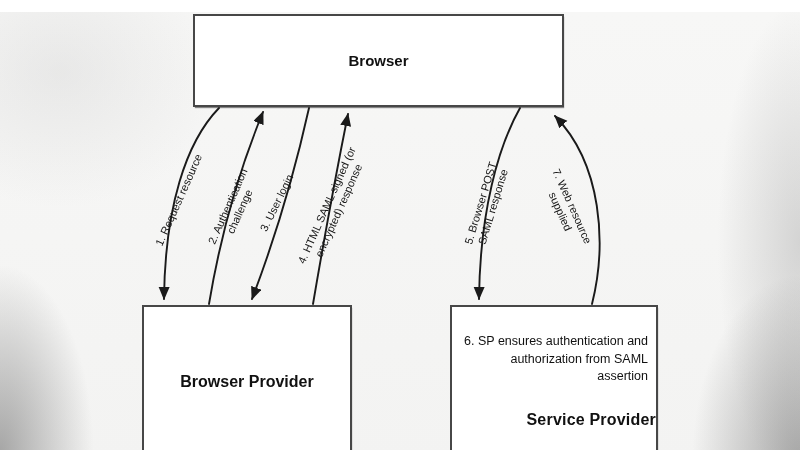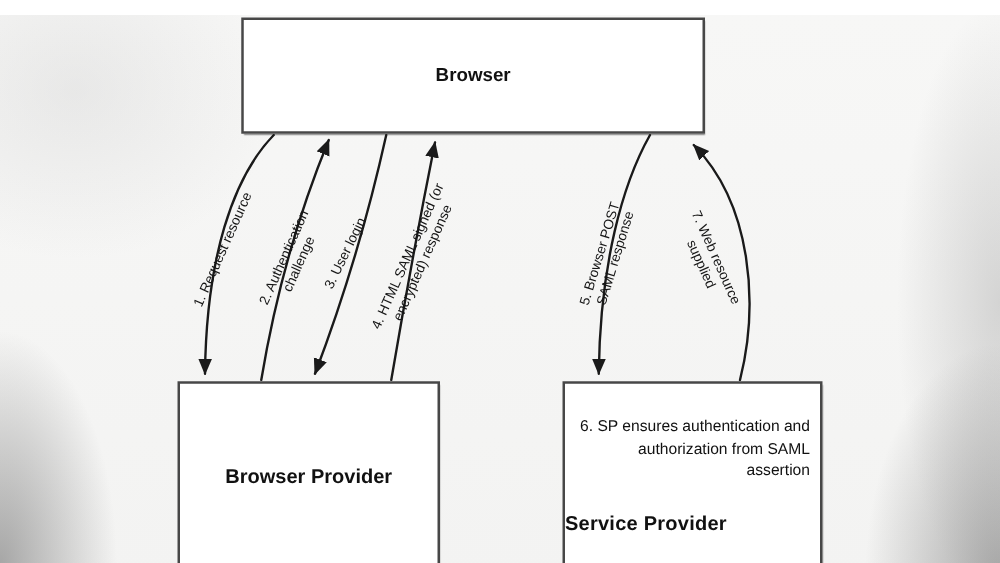--- a/index.html
+++ b/index.html
@@ -21,21 +21,21 @@
   .node {
     position: absolute;
     background: #ffffff;
     border: 2px solid #474747;
     box-sizing: border-box;
     box-shadow: 1px 2px 1px -1px rgba(40,40,40,0.55);
   }
   .node-title {
     position: absolute;
     left: 0; right: 0;
-    text-align: left;
+    text-align: right;
     font-weight: bold;
     letter-spacing: 0.2px;
   }
   .center-title {
     display: flex;
     align-items: center;
     justify-content: center;
     width: 100%; height: 100%;
     font-weight: bold;
   }

